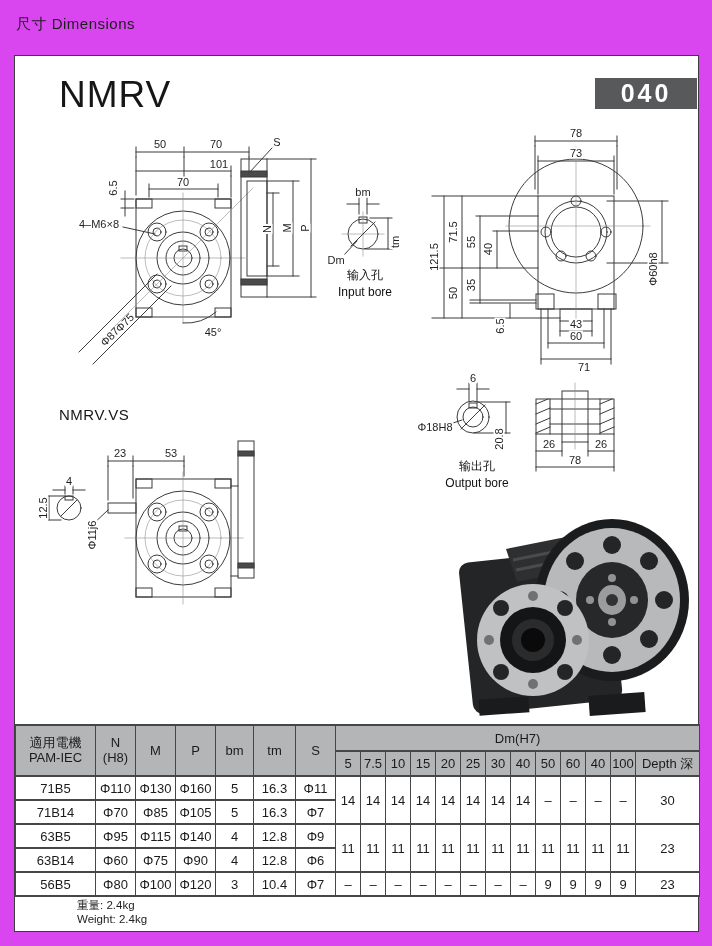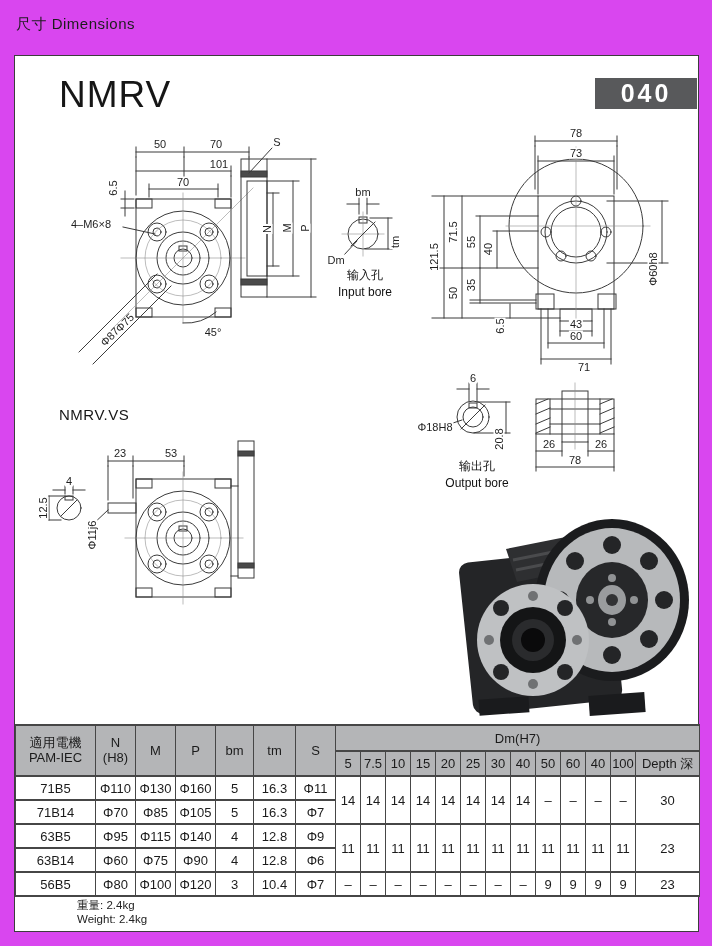--- a/index.html
+++ b/index.html
@@ -109,21 +109,21 @@
         <line x1="30" y1="233" x2="108" y2="155"></line>
         <line x1="16" y1="221" x2="94" y2="143"></line>
         <path d="M120 192 A46 46 0 0 0 153 181"></path>
       </svg>
       <span class="dim" style="left:97px;top:13px;">50</span>
       <span class="dim" style="left:153px;top:13px;">70</span>
       <span class="dim" style="left:120px;top:33px;margin-left:36px;">101</span>
       <span class="dim" style="left:120px;top:51px;">70</span>
       <span class="dim r90" style="left:50px;top:57px;">6.5</span>
       <span class="dim" style="left:214px;top:11px;">S</span>
-      <span class="dim" style="left:28px;top:93px;">4–M6×8</span>
+      <span class="dim" style="left:36px;top:93px;">4–M6×8</span>
       <span class="dim r90" style="left:204px;top:98px;">N</span>
       <span class="dim r90" style="left:224px;top:97px;">M</span>
       <span class="dim r90" style="left:242px;top:97px;">P</span>
       <span class="dim r45" style="left:62px;top:192px;">Φ75</span>
       <span class="dim r45" style="left:47px;top:206px;">Φ87</span>
       <span class="dim" style="left:150px;top:201px;">45°</span>
     </div>
 
     <div class="draw" style="left:303px;top:128px;width:130px;height:175px;">
       <svg class="lines" width="130" height="175">

